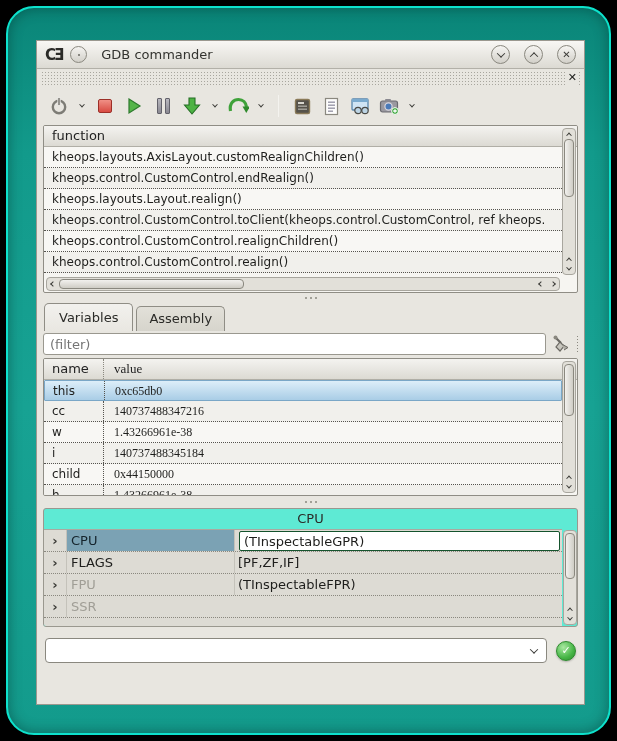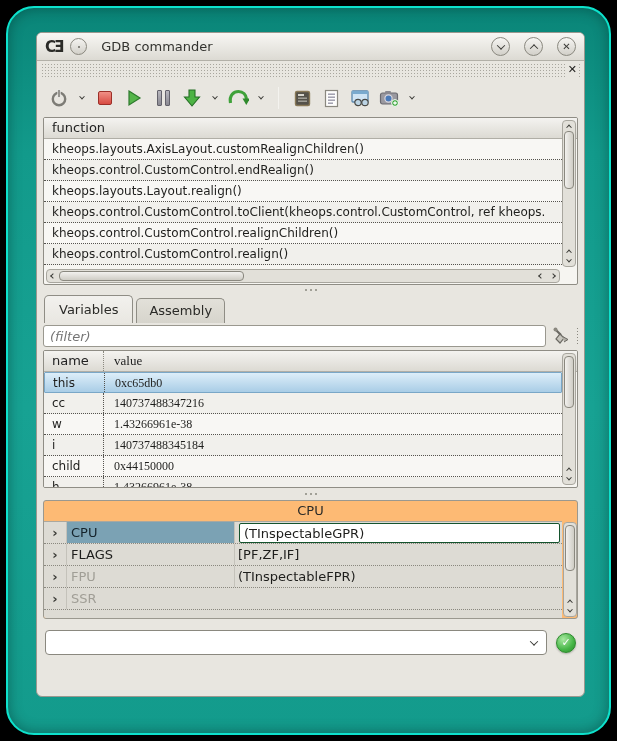--- a/index.html
+++ b/index.html
@@ -12,24 +12,24 @@
   }
   
   .frame {
     position:absolute; left:6px; top:6px; width:605px; height:729px;
     border-radius:28px;
     border:2px solid #0de2cc;
     background:linear-gradient(180deg,#0a8578 0%,#129a8b 20%,#17a293 55%,#139b8c 100%);
     box-shadow:inset 0 0 14px rgba(0,40,36,.45);
   }
   .window {
-    position:absolute; left:28px; top:24px; width:549px; height:665px;
+    position:absolute; left:28px; top:32px; width:549px; height:665px;
     background:#e8e6e0;
     border:1px solid #9a988f;
-    border-radius:6px;
+    border-radius:0;
     box-shadow:inset 0 1px 0 #fdfdfc;
     overflow:hidden;
   }
   
   .titlebar {
     height:28px; display:flex; align-items:center;
     background:linear-gradient(180deg,#f8f7f4,#dcdad3);
     border-bottom:1px solid #b2b0a8;
     padding:0 8px; gap:8px;
   }
@@ -124,30 +124,30 @@
   }
   .hthumb { height:10px; background:linear-gradient(180deg,#f2f1ee,#cfcdc5); border:1px solid #8a887f; border-radius:4px; }
   .sb-arrow-h { width:12px; display:flex; align-items:center; justify-content:center; flex:none; }
   
   .splitter { height:10px; display:flex; align-items:center; justify-content:center; gap:3px; }
   .splitter i { width:2px; height:2px; border-radius:50%; background:#8a887f; display:block; }
   
   .filter-row { display:flex; align-items:center; height:28px; padding:0 4px 0 6px; gap:5px; }
   .filter-input {
     flex:1; height:22px; border:1px solid #9a988f; border-radius:3px;
-    background:#fff; padding:0 6px; font-size:13px; font-style:italic; color:#8a887f;
+    background:#fff; padding:0 6px; font-size:13px; color:#8a887f;
     font-family:"DejaVu Sans","Liberation Sans",sans-serif; outline:none;
   }
   .grip-dots { width:4px; height:18px;
     background-image:radial-gradient(#8a887f 0.8px, transparent 1px);
     background-size:3px 3px; }
   
   .cpu-box {
     margin:0 6px; border:1px solid #9a988f; border-radius:3px;
-    background:#fdba74; overflow:hidden; position:relative;
+    background:#5eead4; overflow:hidden; position:relative;
   }
   .cpu-title { height:20px; line-height:20px; text-align:center; font-size:13px; color:#2b2b28; }
   .cpu-grid { border-top:1px solid #aaa89f; position:absolute; left:0; right:15px; top:20px; bottom:0; background:#dddbd4; }
   .cpu-row { height:22px; display:flex; border-bottom:1px dotted #8a887f; align-items:stretch; }
   .cpu-expand { width:22px; flex:none; display:flex; align-items:center; justify-content:center;
                 color:#3a3a36; font-size:13px; font-weight:bold; background:#dddbd4; }
   .cpu-name { width:168px; flex:none; display:flex; align-items:center; padding-left:4px;
               font-size:13px; color:#1e1e1c; background:#dddbd4; border-left:1px solid #c4c2ba; }
   .cpu-row.selected .cpu-name { background:#7ba2b4; color:#15242c; }
   .cpu-row.disabled .cpu-name { color:#a09e96; }

